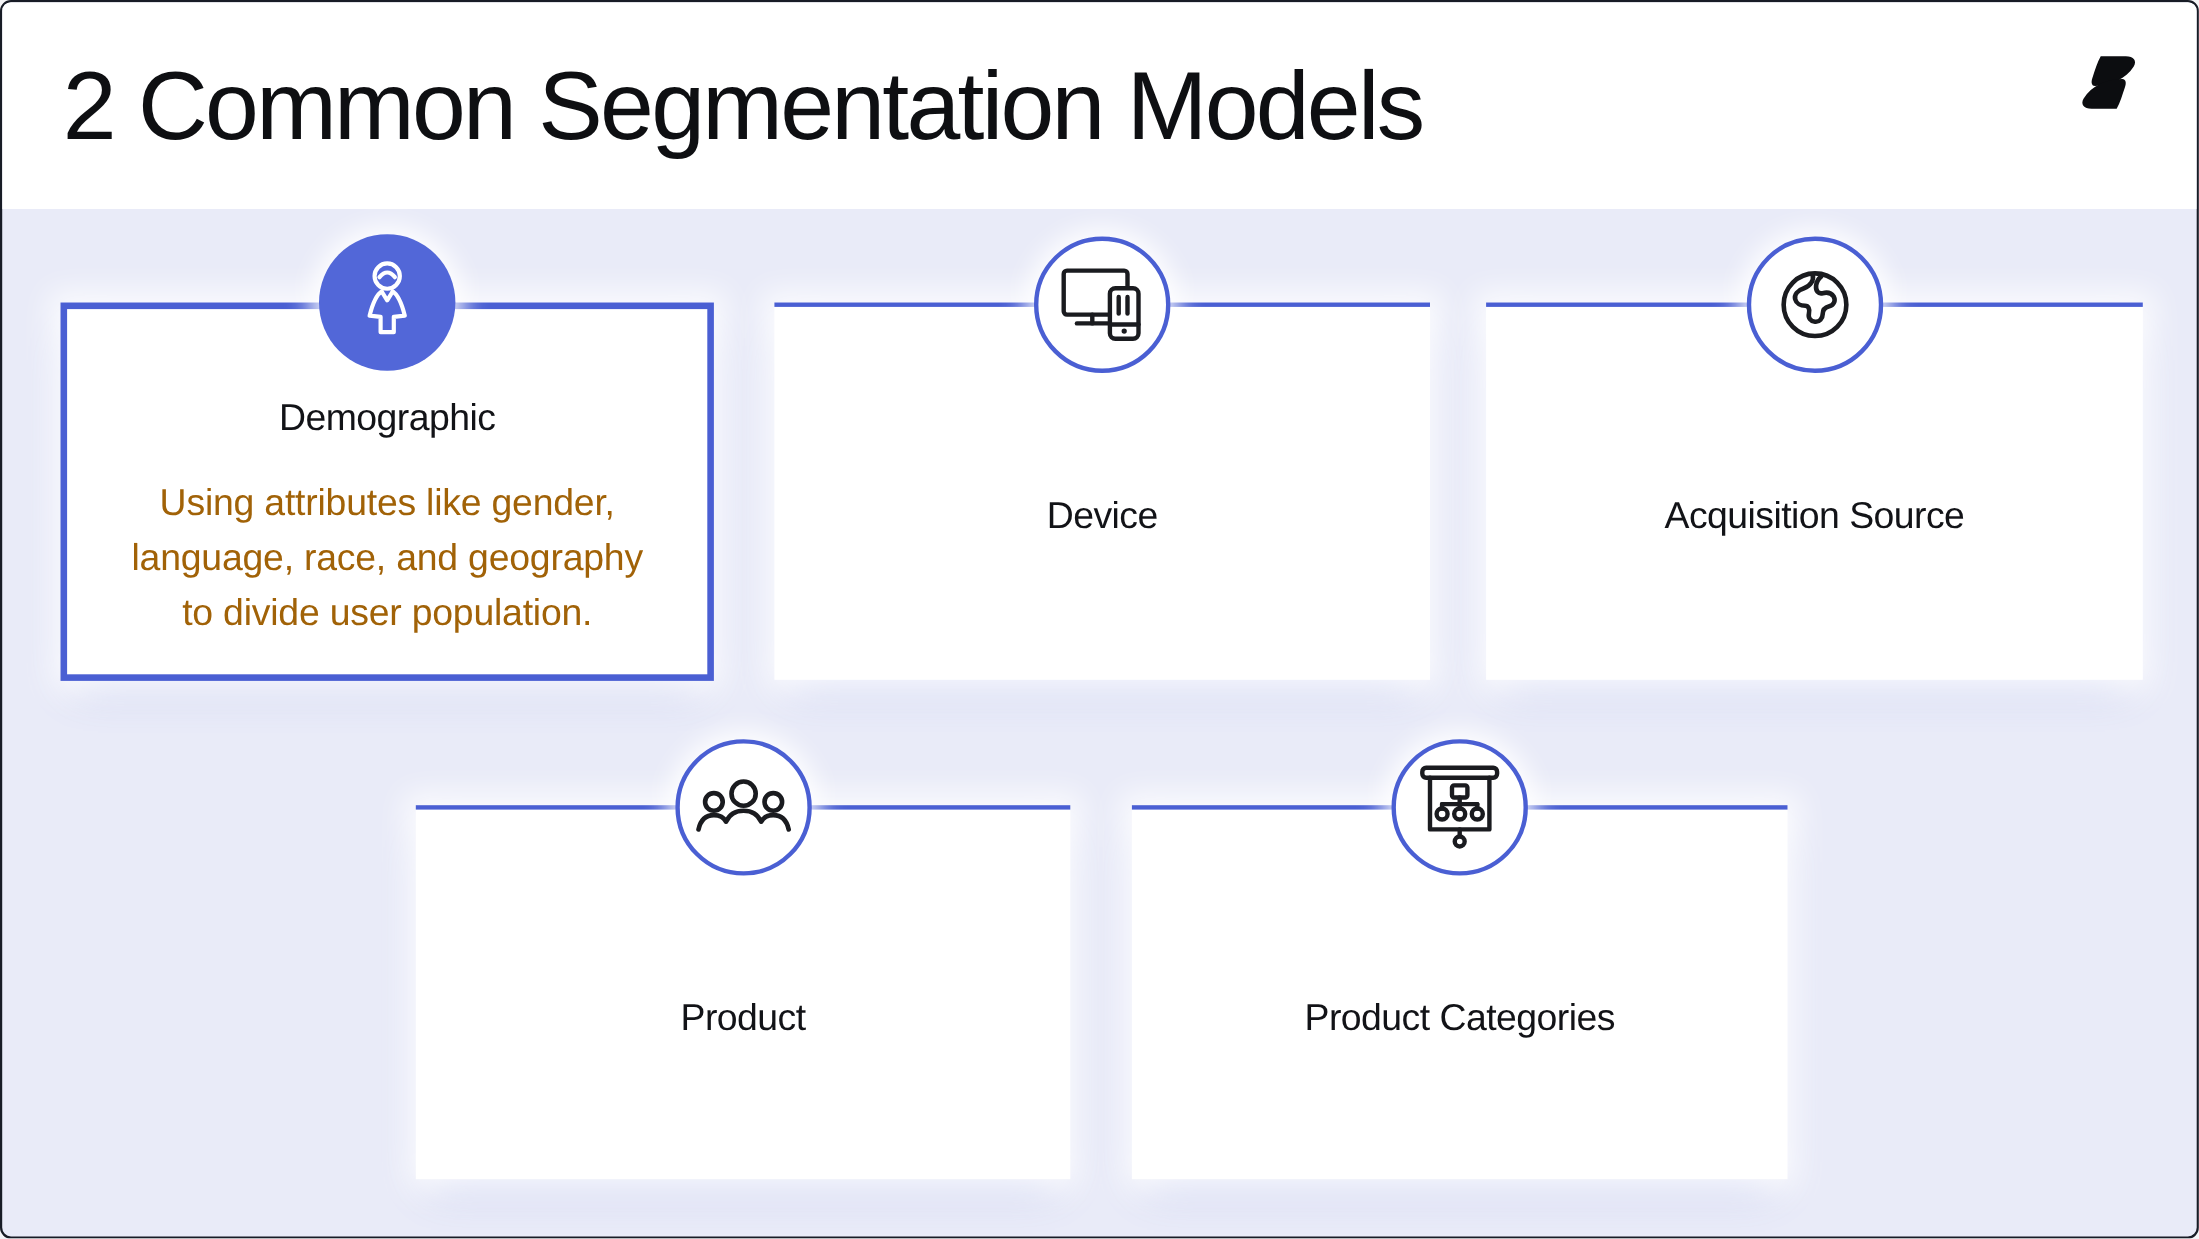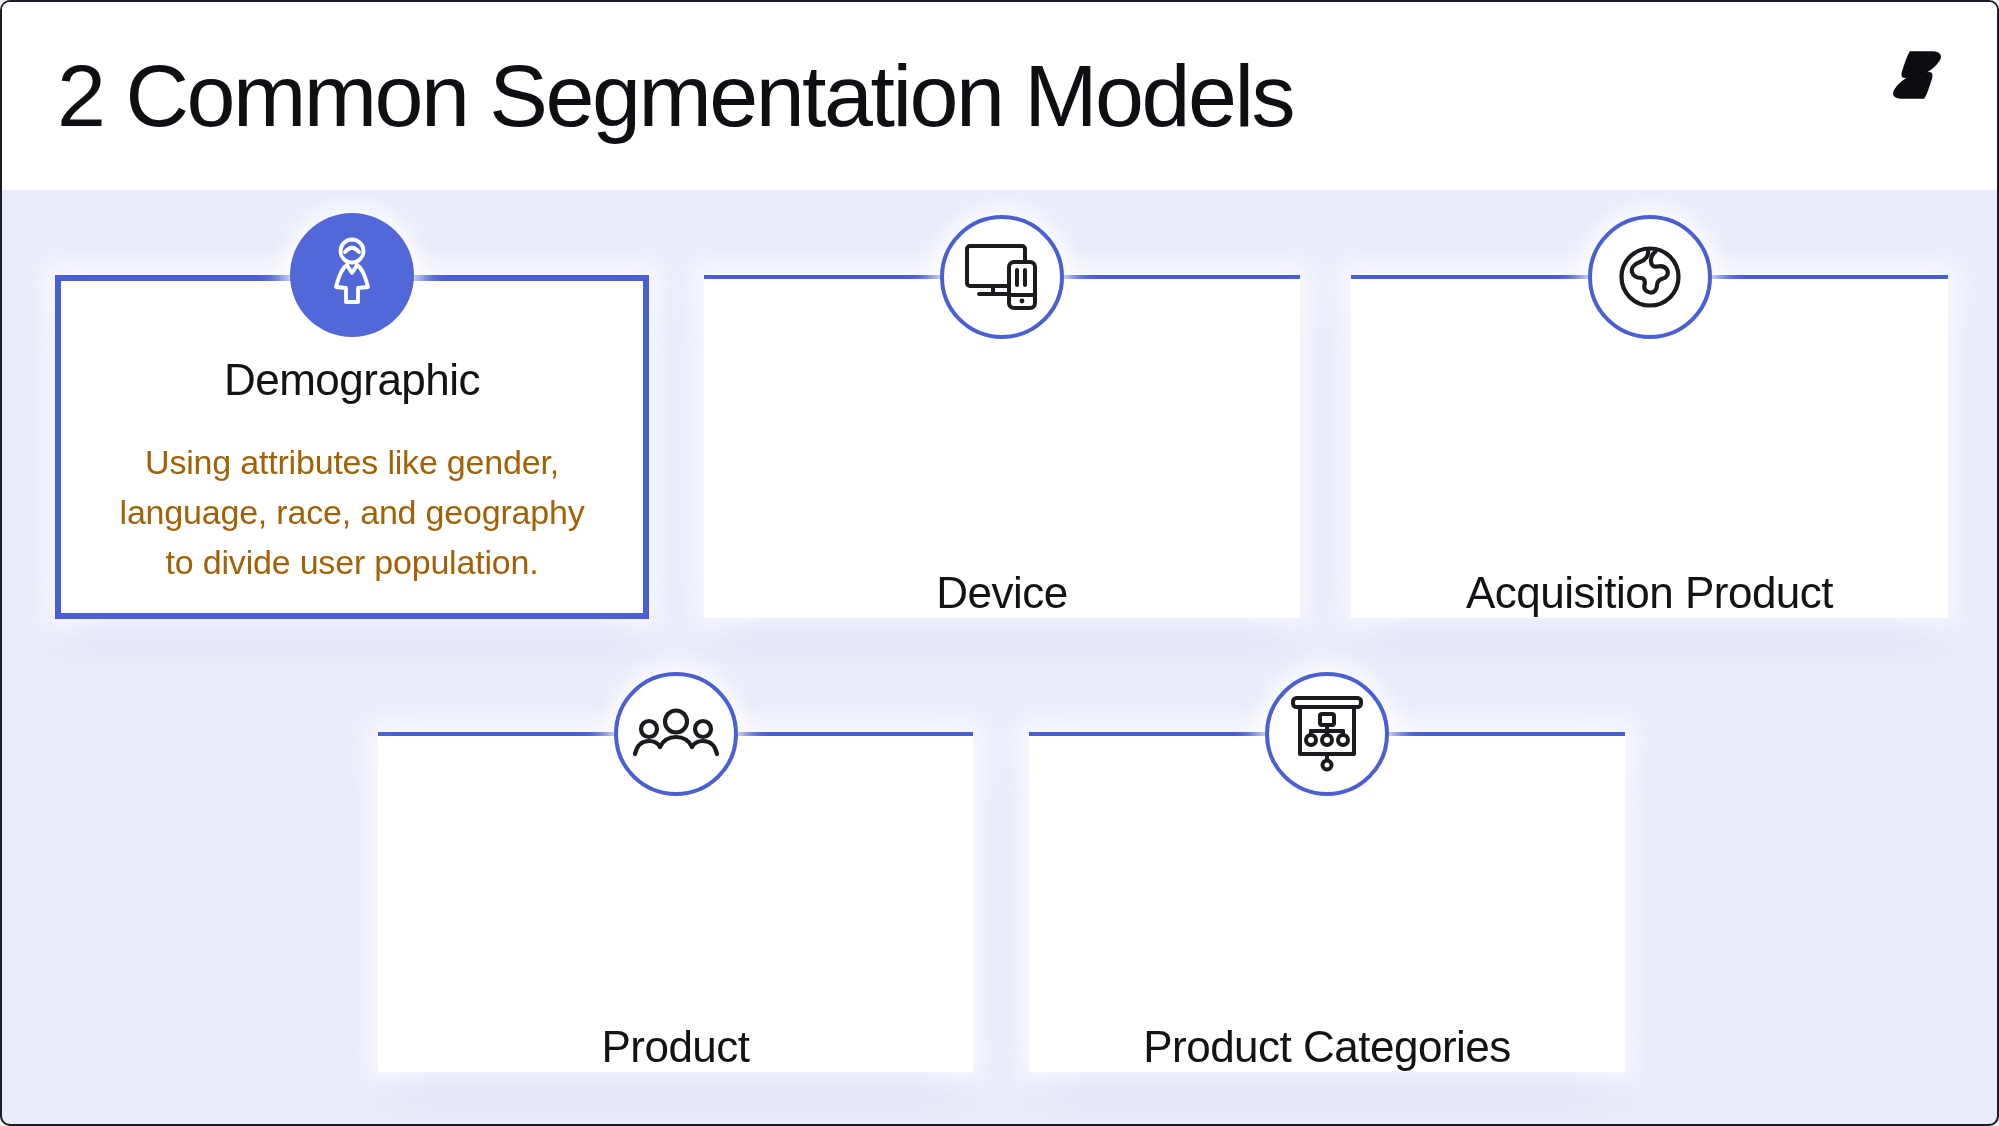--- a/index.html
+++ b/index.html
@@ -66,24 +66,24 @@
   .card.highlighted .badge{
     top:-68px;margin-left:-62px;
     background:var(--circle-fill);
     border:none;
   }
   .card-body{
     position:relative;width:100%;height:100%;
     display:flex;flex-direction:column;align-items:center;justify-content:center;
     text-align:center;
   }
-  .card.plain .card-body{padding-top:42px;justify-content:flex-end;}
+  .card.plain .card-body{padding-top:42px;}
   .card.highlighted .card-body{padding-top:48px;}
   .card-label{
-    font-size:44px;
+    font-size:34px;
     font-weight:500;
     letter-spacing:-0.5px;
     color:#121317;
   }
   .card-desc{
     margin-top:32px;
     max-width:482px;
     font-size:34px;
     line-height:50px;
     letter-spacing:-0.2px;
@@ -148,21 +148,21 @@
   <div class="card plain card-acquisition">
     <div class="badge">
       <span class="icon">
         <svg width="72" height="72" viewBox="0 0 72 72" fill="none" stroke="#1a1b1f" stroke-width="4.2" stroke-linecap="round" stroke-linejoin="round">
           <circle cx="36" cy="36" r="28.5"></circle>
           <path d="M34 9 C35 14 32 19 26 21 C20 23 17 27 18 31 C19 35 23 37 27 37 C30 37 31.5 40 30.5 44 C29.5 48 32 51 36 51.5 C40 52 43 48.5 43 44.5 C43 41.5 45 38.5 49 37.5 C53 36.5 55 32.5 53 28.5 C51 25.5 47 24.5 43 25.5 C39 26.5 36.5 23.5 37 18.5 C37.4 15.5 39 12.5 41.5 10.5"></path>
         </svg>
       </span>
     </div>
     <div class="card-body">
-      <div class="card-label">Acquisition Product</div>
+      <div class="card-label">Acquisition Source</div>
     </div>
   </div>
 
   <div class="card plain card-persona">
     <div class="badge">
       <span class="icon">
         <svg width="88" height="58" viewBox="0 0 88 58" fill="none" stroke="#1a1b1f" stroke-width="4.2" stroke-linecap="round" stroke-linejoin="round">
           <circle cx="17" cy="24" r="8"></circle>
           <circle cx="71" cy="24" r="8"></circle>
           <circle cx="44" cy="16.5" r="11"></circle>

